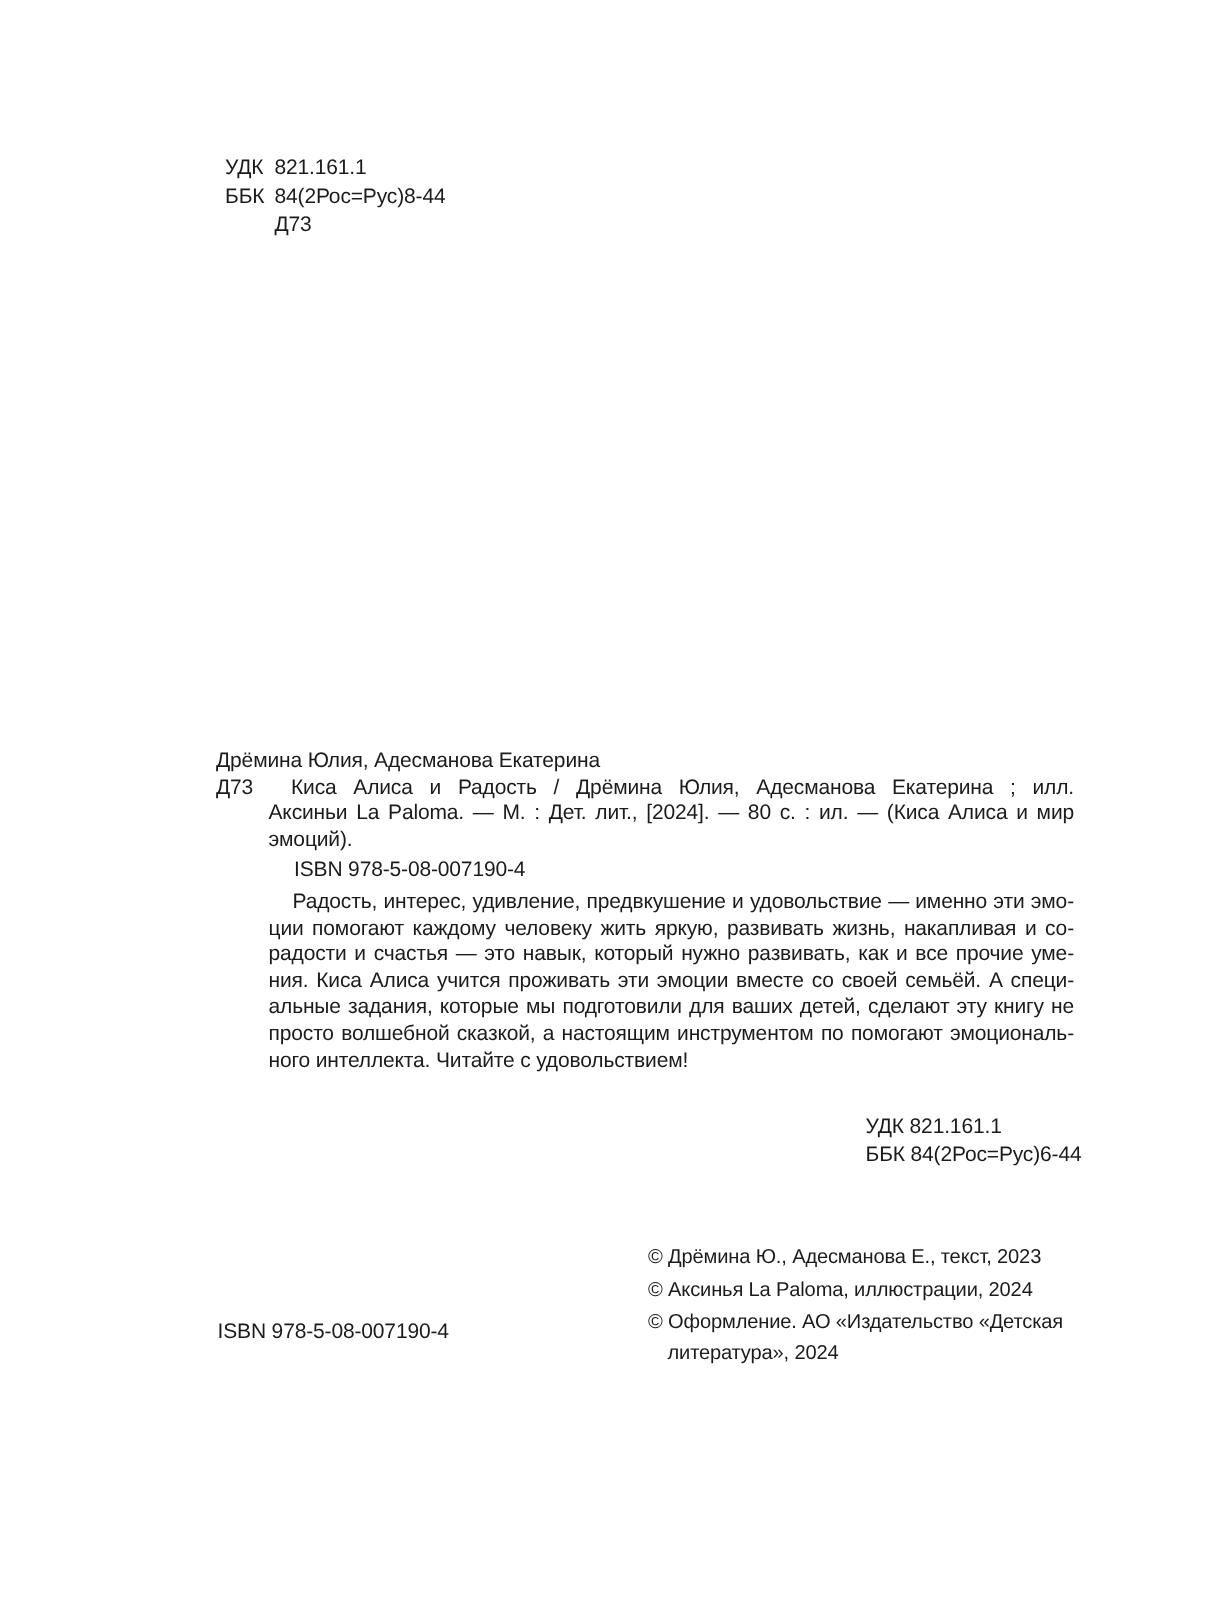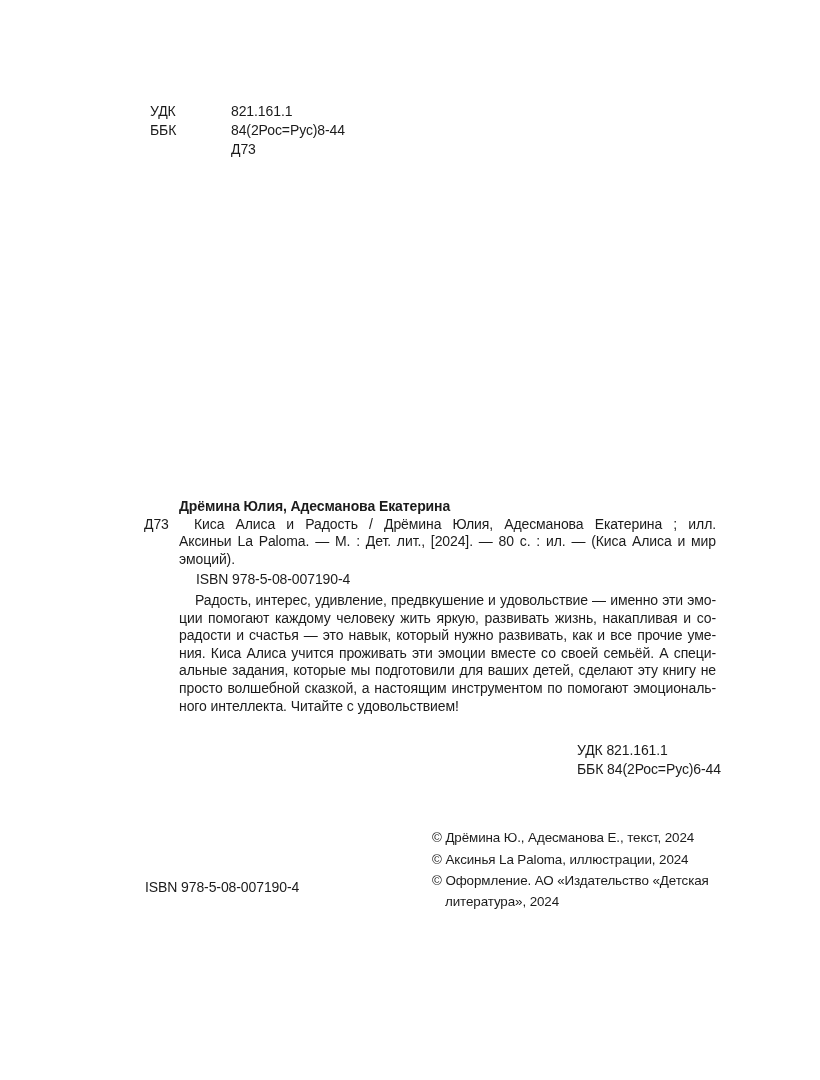--- a/index.html
+++ b/index.html
@@ -12,30 +12,30 @@
     overflow: hidden;
   }
   .page { position: absolute; inset: 0; background: #ffffff; }
 
   
   .udk-top {
     position: absolute; left: 150px; top: 102px;
     font-size: 14px; line-height: 19px;
     letter-spacing: -0.1px;
   }
-  .udk-top .row { display: flex; gap: 48px; }
+  .udk-top .row { display: flex; }
   .udk-top .lbl { width: 33px; flex: 0 0 33px; }
 
   
   .main {
     position: absolute; left: 144px; top: 498px; width: 575px;
     font-size: 14px; line-height: 17.6px;
     letter-spacing: -0.1px;
   }
-  .authors { margin-left: 35px; font-weight: bold; }
+  .authors { font-weight: normal; }
   .biblio { margin-left: 35px; width: 537px; position: relative; }
   .biblio .code { position: absolute; left: -35px; top: 0; }
   .jlines .line { text-align: justify; text-align-last: justify; }
   .jlines .line:last-child { text-align-last: left; }
   .biblio .line:first-child { text-indent: 15px; }
   .isbn-top { margin-left: 52px; margin-top: 3px; }
   .annotation { margin-left: 35px; width: 537px; margin-top: 3px; }
   .annotation .line:first-child { text-indent: 16px; }
 
   
@@ -109,21 +109,21 @@
       </div>
   </div>
 
   <div class="udk-right">
     <div>УДК 821.161.1</div>
     <div>ББК 84(2Рос=Рус)6-44</div>
   </div>
 
   <div class="copyright">
 
-  <div class="line">© Дрёмина Ю., Адесманова Е., текст, 2024</div>
+  <div class="line">© Дрёмина Ю., Адесманова Е., текст, 2023</div>
       <div class="line">© Аксинья La Paloma, иллюстрации, 2024</div>
       <div class="line">© Оформление. АО «Издательство «Детская</div>
       <div class="line">литература», 2024</div>
     </div>
 
   <div class="isbn-bottom">ISBN 978-5-08-007190-4</div>
 
 </div>
 
 </body></html>

